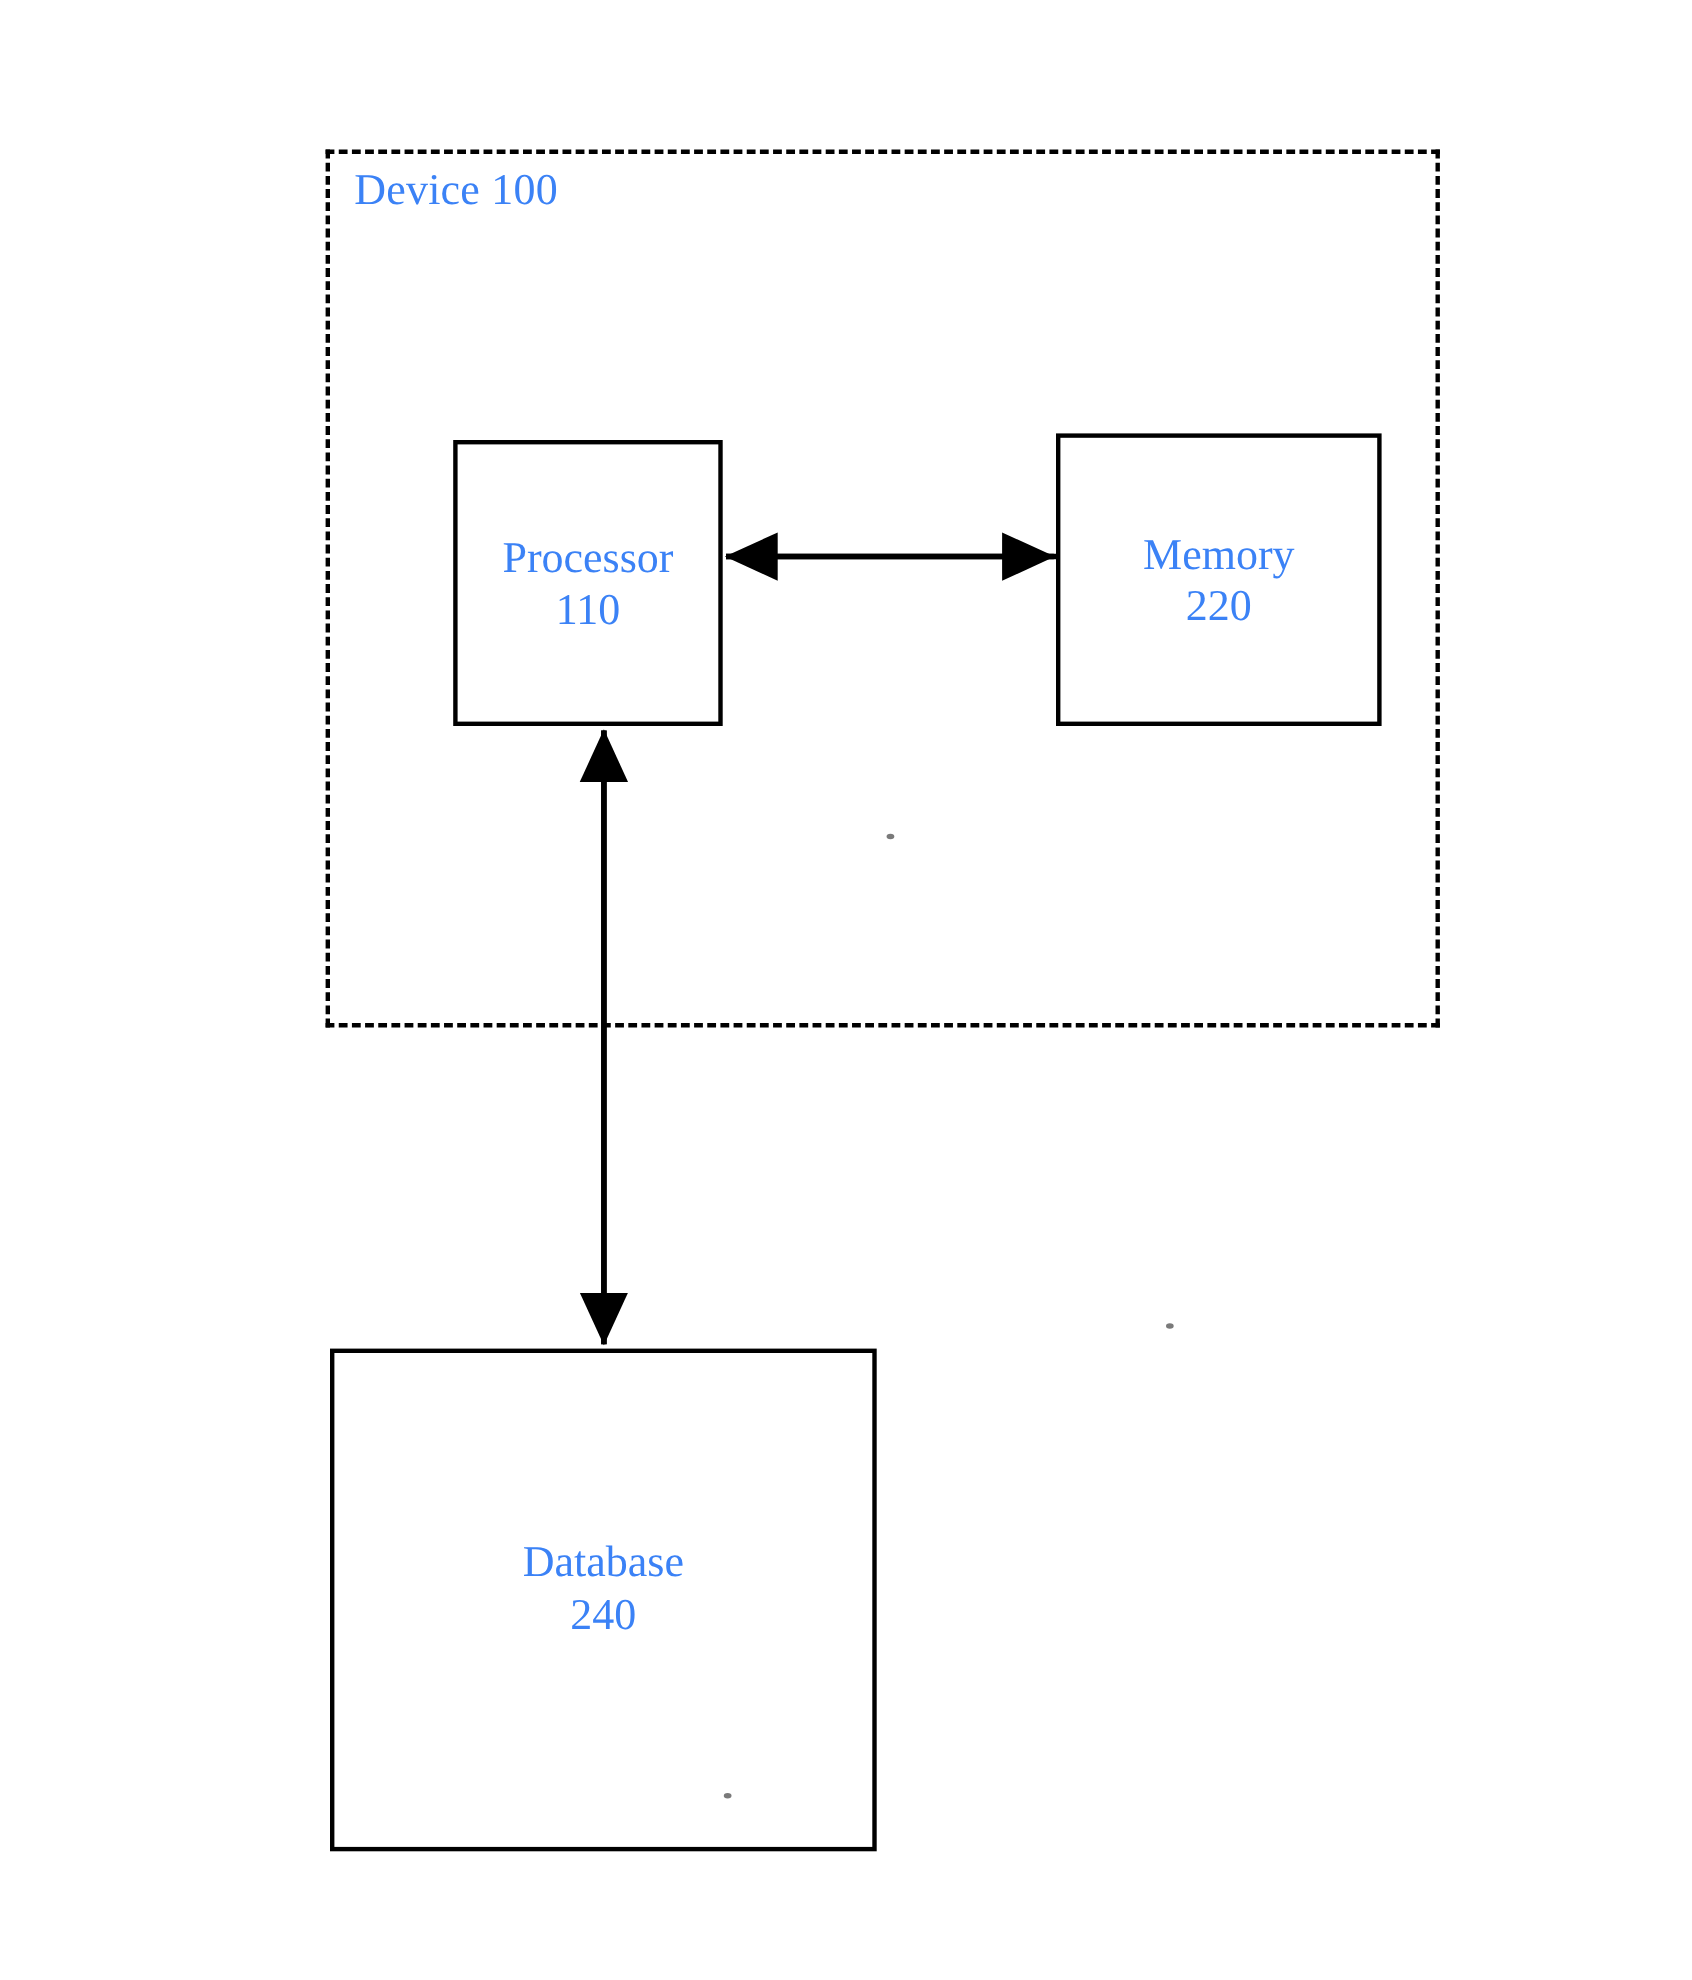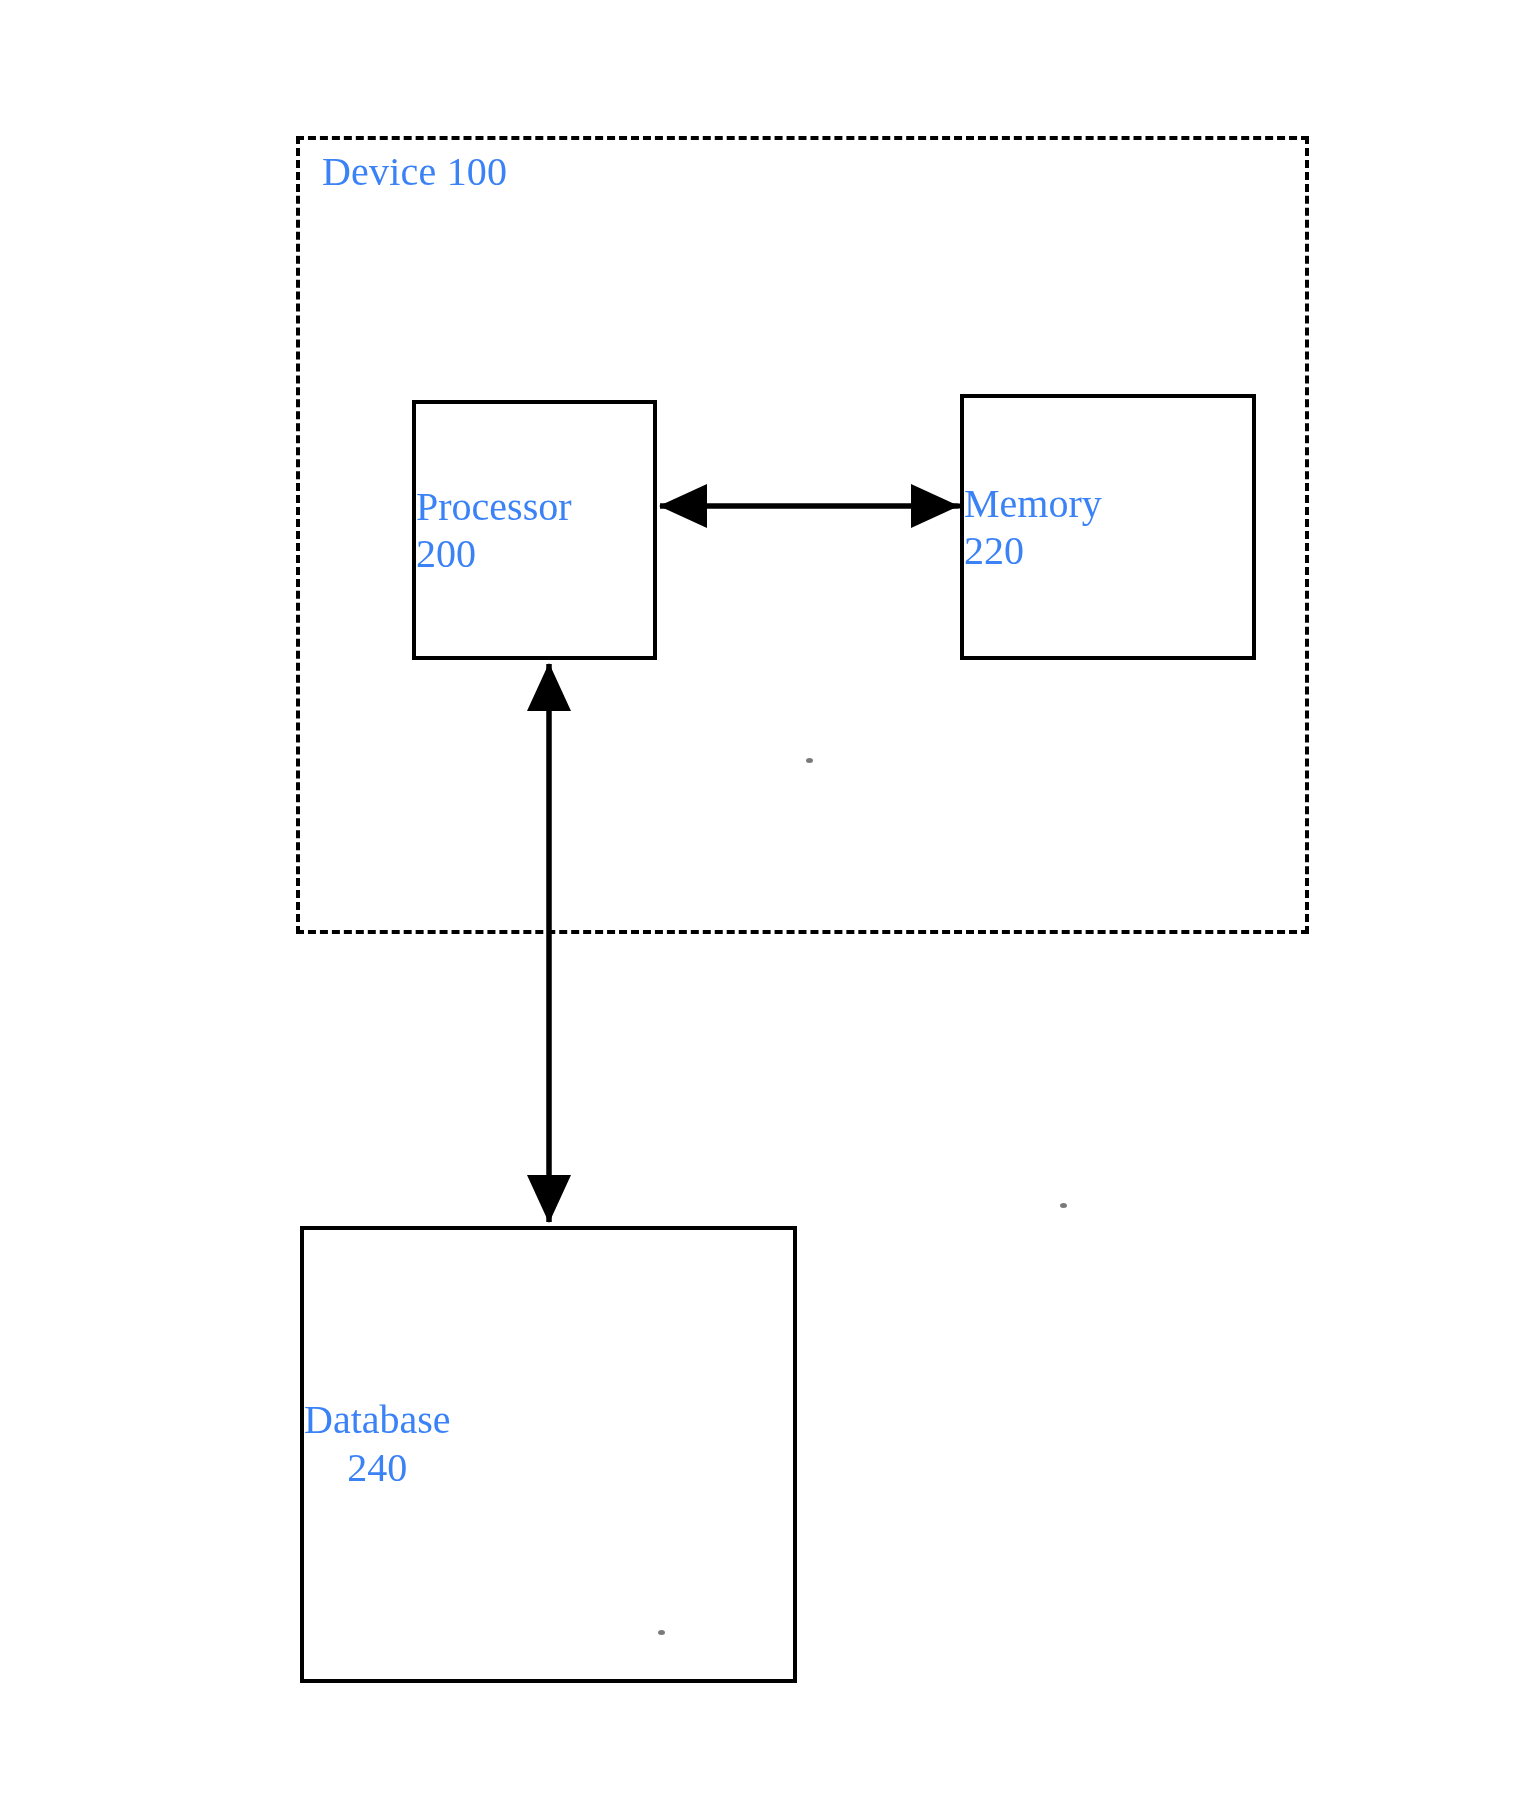--- a/index.html
+++ b/index.html
@@ -40,21 +40,21 @@
   }
 
   
   .box {
     position: absolute;
     box-sizing: border-box;
     border: 4px solid #000000;
     background: #ffffff;
     display: flex;
     flex-direction: column;
-    align-items: flex-start;
+    align-items: center;
     justify-content: center;
     text-align: center;
     line-height: 1.18;
   }
   .box .line {
     display: block;
     white-space: nowrap;
   }
 
   .box-processor {
@@ -102,21 +102,21 @@
 </head>
 <body>
 
 <div id="page">
 
   <div class="device-boundary"></div>
   <div class="device-label">Device 100</div>
 
   <div class="box box-processor">
     <span class="line">Processor</span>
-    <span class="line">200</span>
+    <span class="line">110</span>
   </div>
 
   <div class="box box-memory">
     <span class="line">Memory</span>
     <span class="line">220</span>
   </div>
 
   <div class="box box-database">
     <div class="inner-text">
       <span class="line">Database</span>

